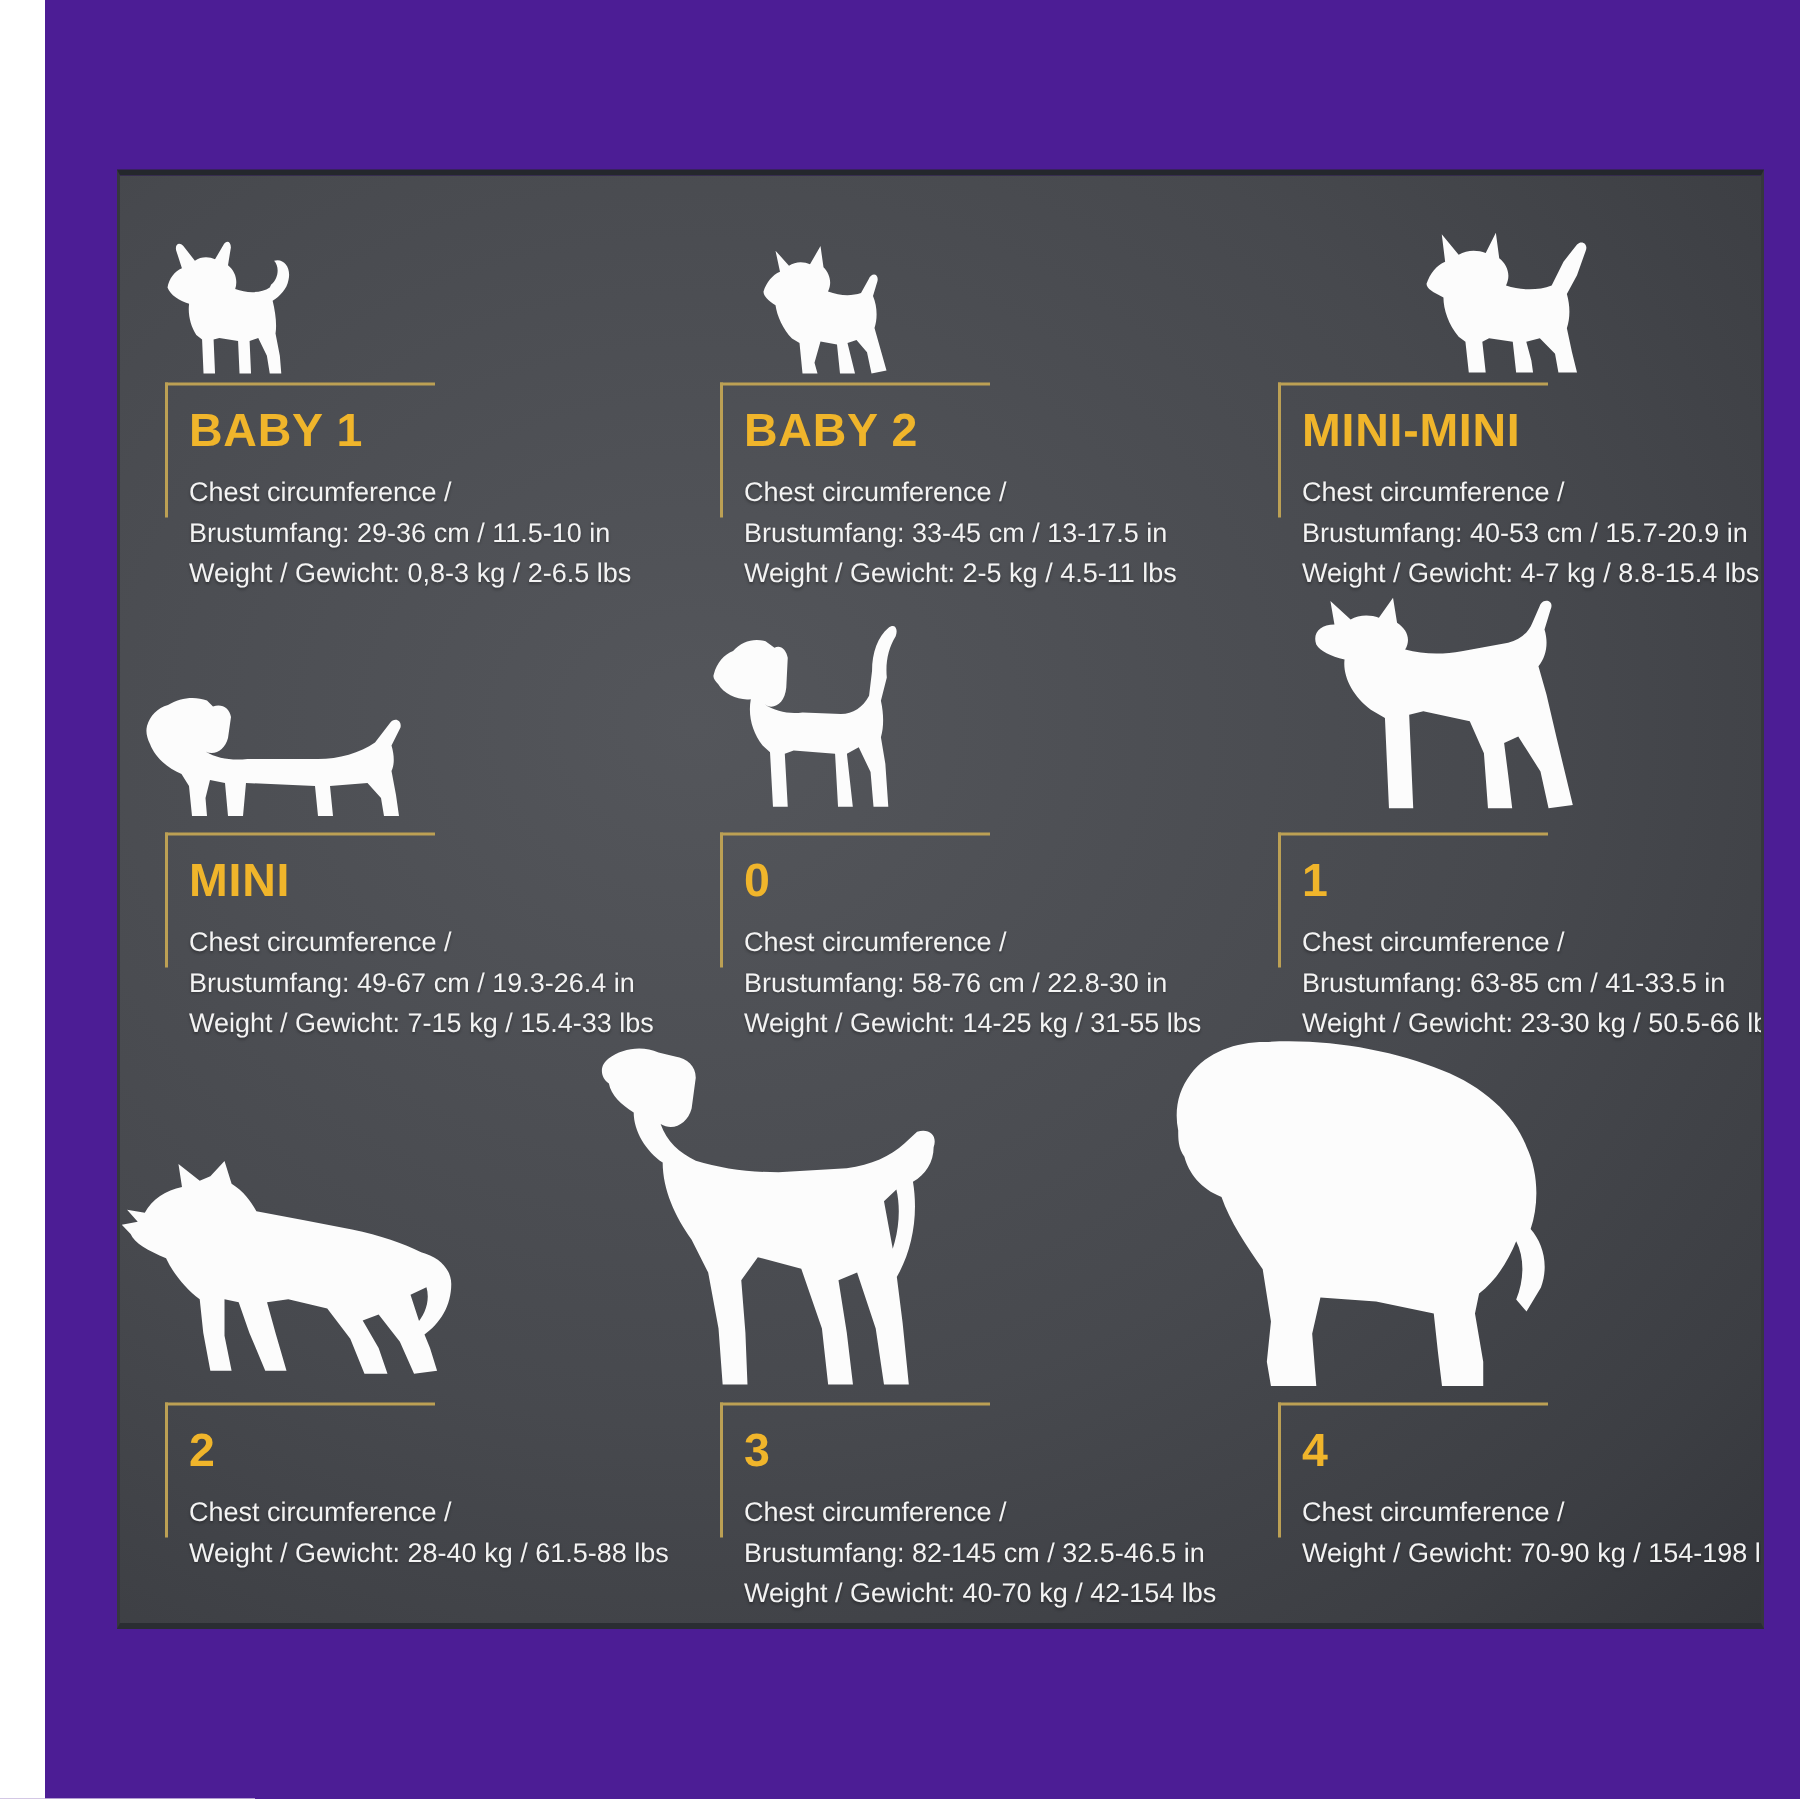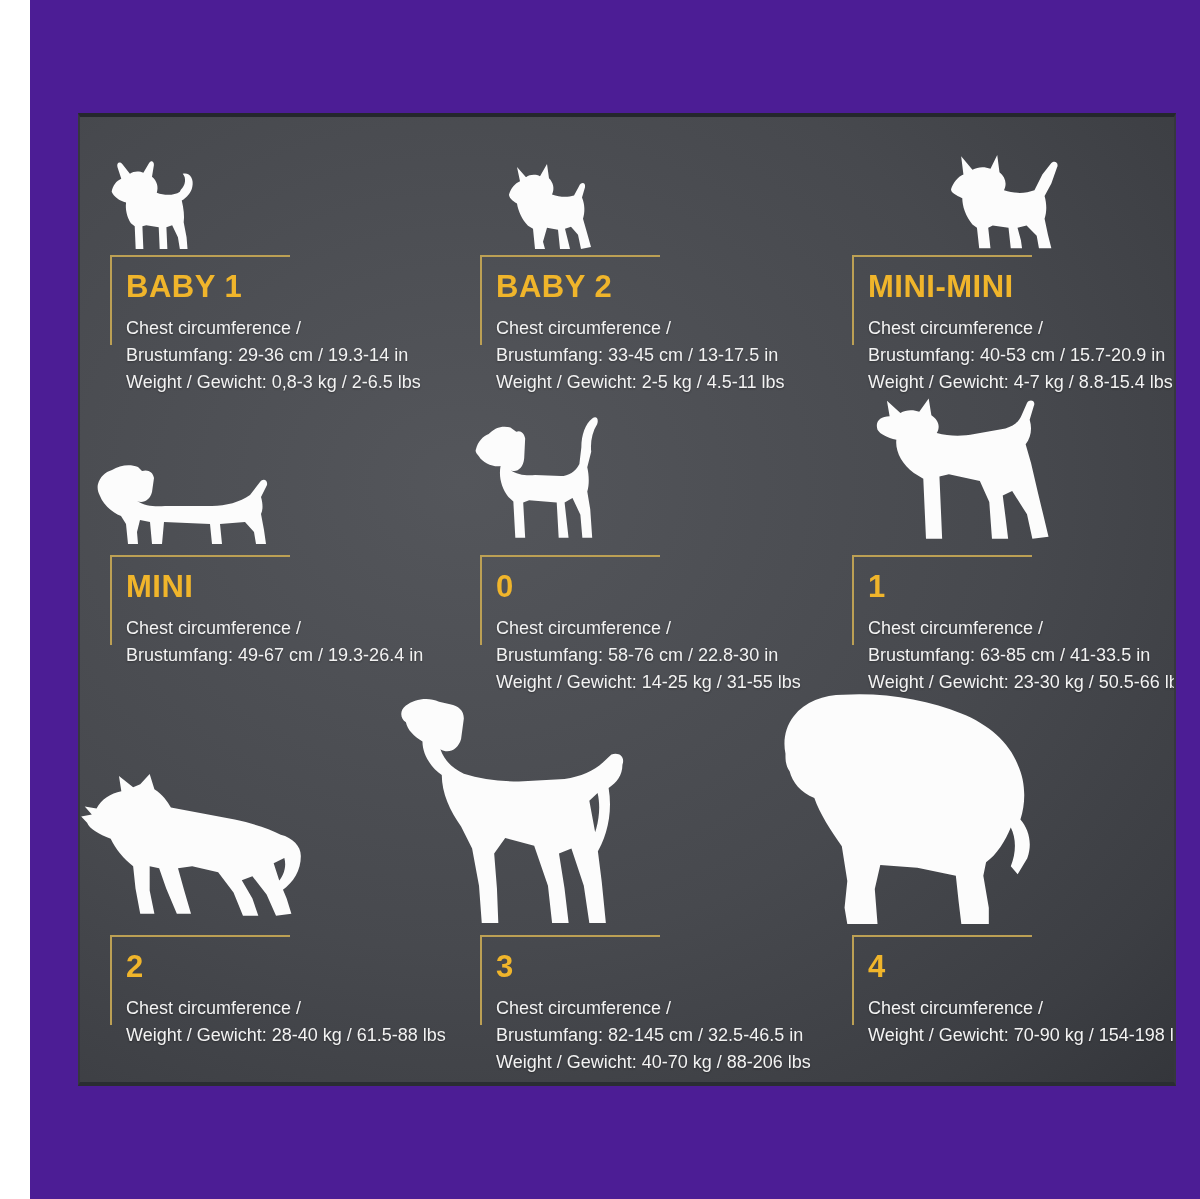--- a/index.html
+++ b/index.html
@@ -53,21 +53,21 @@
       <path d="M13,22 C9,19 8,13 13,9 C19,4 29,2 37,6 L45,8 C51,9 55,13 55,19 L53,35 C51,43 44,47 38,43 C41,52 47,58 55,62 C67,66 81,68 95,68 L128,66 C140,64 149,60 156,53 L162,47 C168,45 172,49 170,55 C170,63 166,69 160,73 C163,92 159,112 150,126 L145,121 C152,107 155,91 152,77 L146,83 L151,112 L155,146 L158,178 L146,178 L142,149 L133,120 L124,124 L128,151 L131,178 L119,178 L116,149 L106,118 L85,112 L77,124 L79,151 L80,178 L68,178 L66,149 L61,120 L53,103 C45,91 39,77 39,63 C31,57 25,47 25,37 C19,33 14,28 13,22 Z"></path>
     </svg>
     <svg class="dog" style="left:678px;top:567px;" width="316" height="248" viewBox="0 0 230 185" preserveAspectRatio="none">
       <path d="M20,52 C18,42 20,32 26,24 C34,13 48,8 62,8 C92,6 124,12 148,22 C168,30 183,44 189,60 C195,73 195,89 191,101 C197,108 200,119 196,130 L189,142 L184,136 C188,126 188,115 184,107 C180,117 174,127 166,133 L164,143 L168,167 L168,179 L148,179 L146,162 L144,143 L116,137 L89,135 L85,153 L87,179 L65,179 L63,167 L65,147 L61,121 C53,109 45,97 41,85 C31,81 25,73 23,65 C20,61 20,56 20,52 Z"></path>
     </svg>
 
     <div class="cell" style="left:30px;top:138px;">
       <div class="bracket">
         <div class="size-label">BABY 1</div>
         <div class="info-line">Chest circumference /</div>
-        <div class="info-line">Brustumfang: 29-36 cm / 19.3-14 in</div>
+        <div class="info-line">Brustumfang: 29-36 cm / 11.5-10 in</div>
         <div class="info-line">Weight / Gewicht: 0,8-3 kg / 2-6.5 lbs</div>
       </div>
     </div>
     <div class="cell" style="left:400px;top:138px;">
       <div class="bracket">
         <div class="size-label">BABY 2</div>
         <div class="info-line">Chest circumference /</div>
         <div class="info-line">Brustumfang: 33-45 cm / 13-17.5 in</div>
         <div class="info-line">Weight / Gewicht: 2-5 kg / 4.5-11 lbs</div>
       </div>
@@ -79,20 +79,21 @@
         <div class="info-line">Brustumfang: 40-53 cm / 15.7-20.9 in</div>
         <div class="info-line">Weight / Gewicht: 4-7 kg / 8.8-15.4 lbs</div>
       </div>
     </div>
 
     <div class="cell" style="left:30px;top:438px;">
       <div class="bracket">
         <div class="size-label">MINI</div>
         <div class="info-line">Chest circumference /</div>
         <div class="info-line">Brustumfang: 49-67 cm / 19.3-26.4 in</div>
+        <div class="info-line">Weight / Gewicht: 7-15 kg / 15.4-33 lbs</div>
       </div>
     </div>
     <div class="cell" style="left:400px;top:438px;">
       <div class="bracket">
         <div class="size-label">0</div>
         <div class="info-line">Chest circumference /</div>
         <div class="info-line">Brustumfang: 58-76 cm / 22.8-30 in</div>
         <div class="info-line">Weight / Gewicht: 14-25 kg / 31-55 lbs</div>
       </div>
     </div>
@@ -110,21 +111,21 @@
         <div class="size-label">2</div>
         <div class="info-line">Chest circumference /</div>
         <div class="info-line">Weight / Gewicht: 28-40 kg / 61.5-88 lbs</div>
       </div>
     </div>
     <div class="cell" style="left:400px;top:818px;">
       <div class="bracket">
         <div class="size-label">3</div>
         <div class="info-line">Chest circumference /</div>
         <div class="info-line">Brustumfang: 82-145 cm / 32.5-46.5 in</div>
-        <div class="info-line">Weight / Gewicht: 40-70 kg / 88-206 lbs</div>
+        <div class="info-line">Weight / Gewicht: 40-70 kg / 42-154 lbs</div>
       </div>
     </div>
     <div class="cell" style="left:772px;top:818px;">
       <div class="bracket">
         <div class="size-label">4</div>
         <div class="info-line">Chest circumference /</div>
         <div class="info-line">Weight / Gewicht: 70-90 kg / 154-198 lbs</div>
       </div>
     </div>
 

